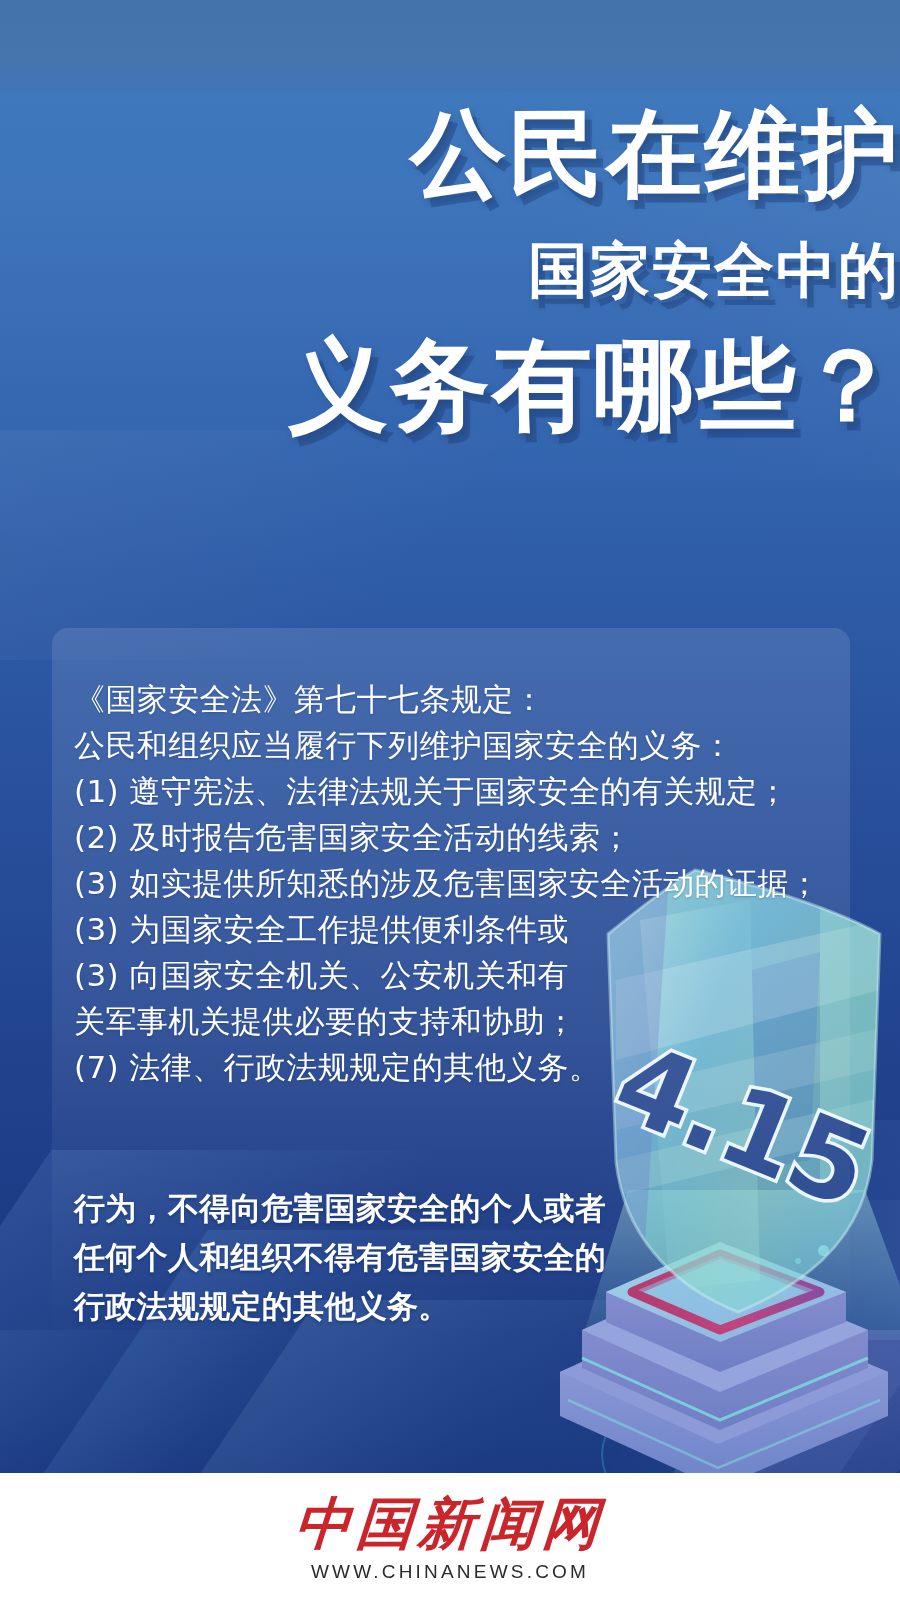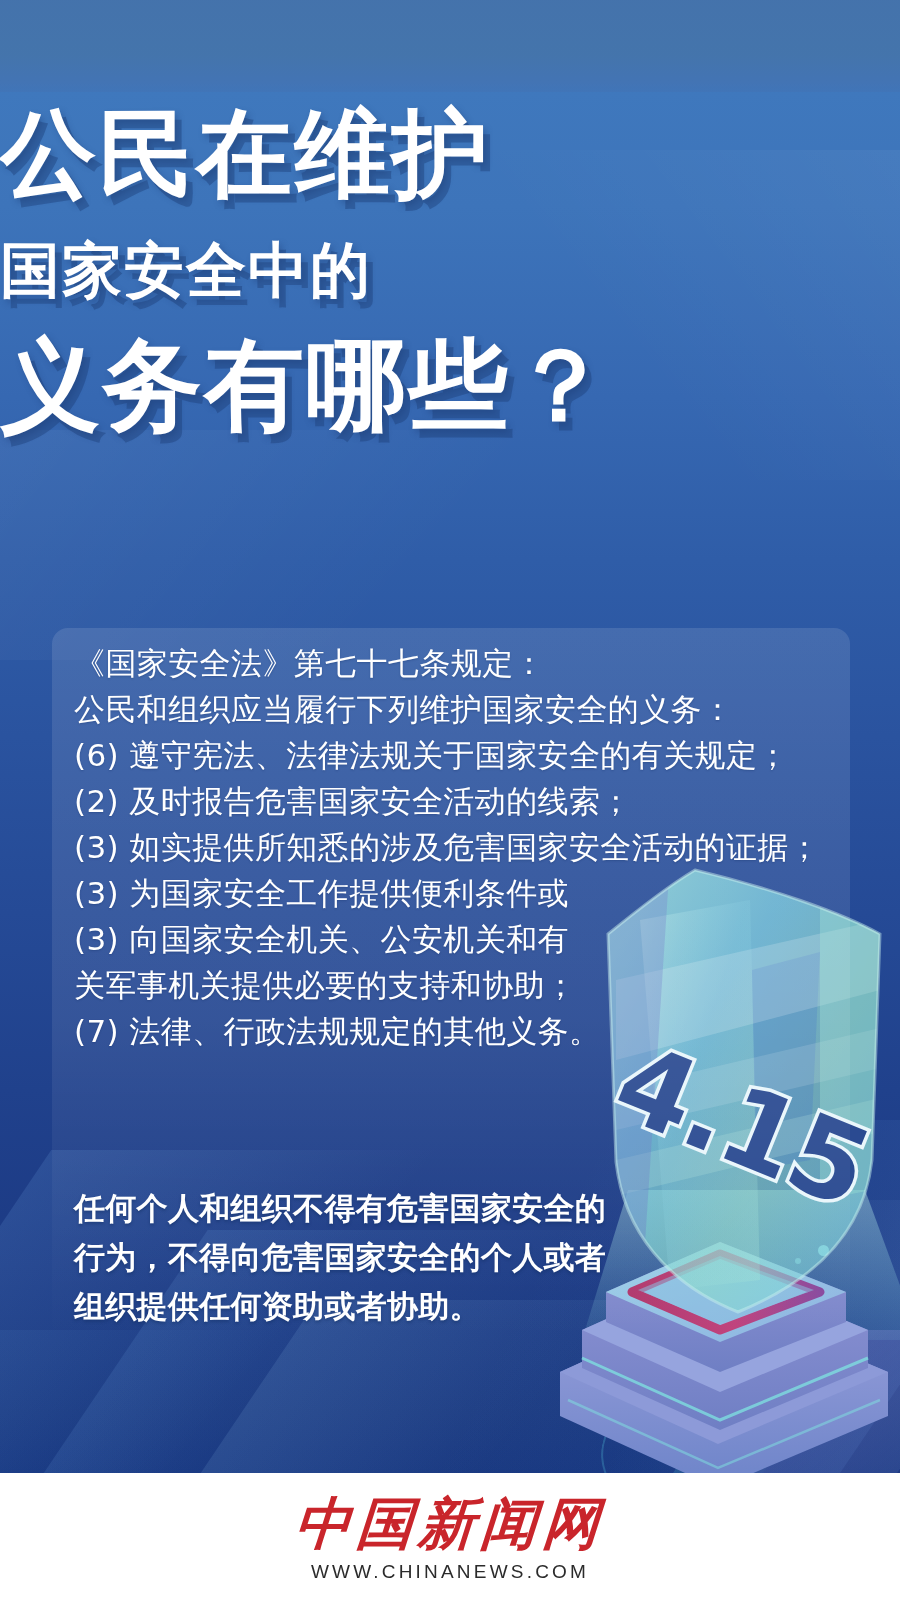--- a/index.html
+++ b/index.html
@@ -76,21 +76,21 @@
   .wg1{ left:760px; top:1330px; width:220px; height:150px;
         background:linear-gradient(135deg, rgba(128,128,205,.40), rgba(106,112,190,.10));
         transform:skewX(-32deg); }
   .wg2{ left:700px; top:1380px; width:90px; height:100px;
         background:linear-gradient(135deg, rgba(70,160,190,.45), rgba(60,140,180,.05));
         transform:skewX(-32deg); }
 
   
   .title{
     position:absolute; left:0; top:96px; width:900px;
-    text-align:left;
+    text-align:right;
     font-family:"DejaVu Sans","Liberation Sans",sans-serif;
     font-weight:bold;
     color:#ffffff;
     letter-spacing:2px;
     text-shadow:7px 9px 0 rgba(28,62,118,.42), 3px 4px 6px rgba(25,55,110,.35);
     line-height:116px;
     font-size:96px;
   }
   .title .ln{ display:block; white-space:nowrap; }
   .title .ln2{ font-size:60px; }
@@ -98,21 +98,21 @@
 
   
   .panel{
     position:absolute; left:52px; top:628px; width:798px; height:712px;
     border-radius:16px;
     background:linear-gradient(180deg, rgba(255,255,255,.115) 0%, rgba(255,255,255,.085) 55%, rgba(255,255,255,.02) 88%, rgba(255,255,255,0) 100%);
   }
 
   
   .body-text{
-    position:absolute; left:74px; top:640px; width:790px;
+    position:absolute; left:74px; top:676px; width:790px;
     color:#ffffff;
     font-size:31px;
     line-height:46px;
     letter-spacing:.4px;
     font-family:"DejaVu Sans","Liberation Sans",sans-serif;
     text-shadow:0 1px 2px rgba(16,44,96,.30);
   }
   .body-text p{ white-space:nowrap; }
 
   .bold-block{
@@ -266,33 +266,33 @@
 
   <h1 class="title">
     <span class="ln ln1">公民在维护</span>
     <span class="ln ln2">国家安全中的</span>
     <span class="ln ln3">义务有哪些？</span>
   </h1>
 
   <div class="body-text">
     <p>《国家安全法》第七十七条规定：</p>
     <p>公民和组织应当履行下列维护国家安全的义务：</p>
-    <p>(6) 遵守宪法、法律法规关于国家安全的有关规定；</p>
+    <p>(1) 遵守宪法、法律法规关于国家安全的有关规定；</p>
     <p>(2) 及时报告危害国家安全活动的线索；</p>
     <p>(3) 如实提供所知悉的涉及危害国家安全活动的证据；</p>
     <p>(3) 为国家安全工作提供便利条件或</p>
     <p>(3) 向国家安全机关、公安机关和有</p>
     <p>关军事机关提供必要的支持和协助；</p>
     <p>(7) 法律、行政法规规定的其他义务。</p>
   </div>
 
   <div class="bold-block">
+    <p>行为，不得向危害国家安全的个人或者</p>
     <p>任何个人和组织不得有危害国家安全的</p>
-    <p>行为，不得向危害国家安全的个人或者</p>
-    <p>组织提供任何资助或者协助。</p>
+    <p>行政法规规定的其他义务。</p>
   </div>
 
   <div class="footer">
     <div class="logo-cn">中国新闻网</div>
     <div class="logo-url">WWW.CHINANEWS.COM</div>
   </div>
 
 </div>
 
 </body></html>

